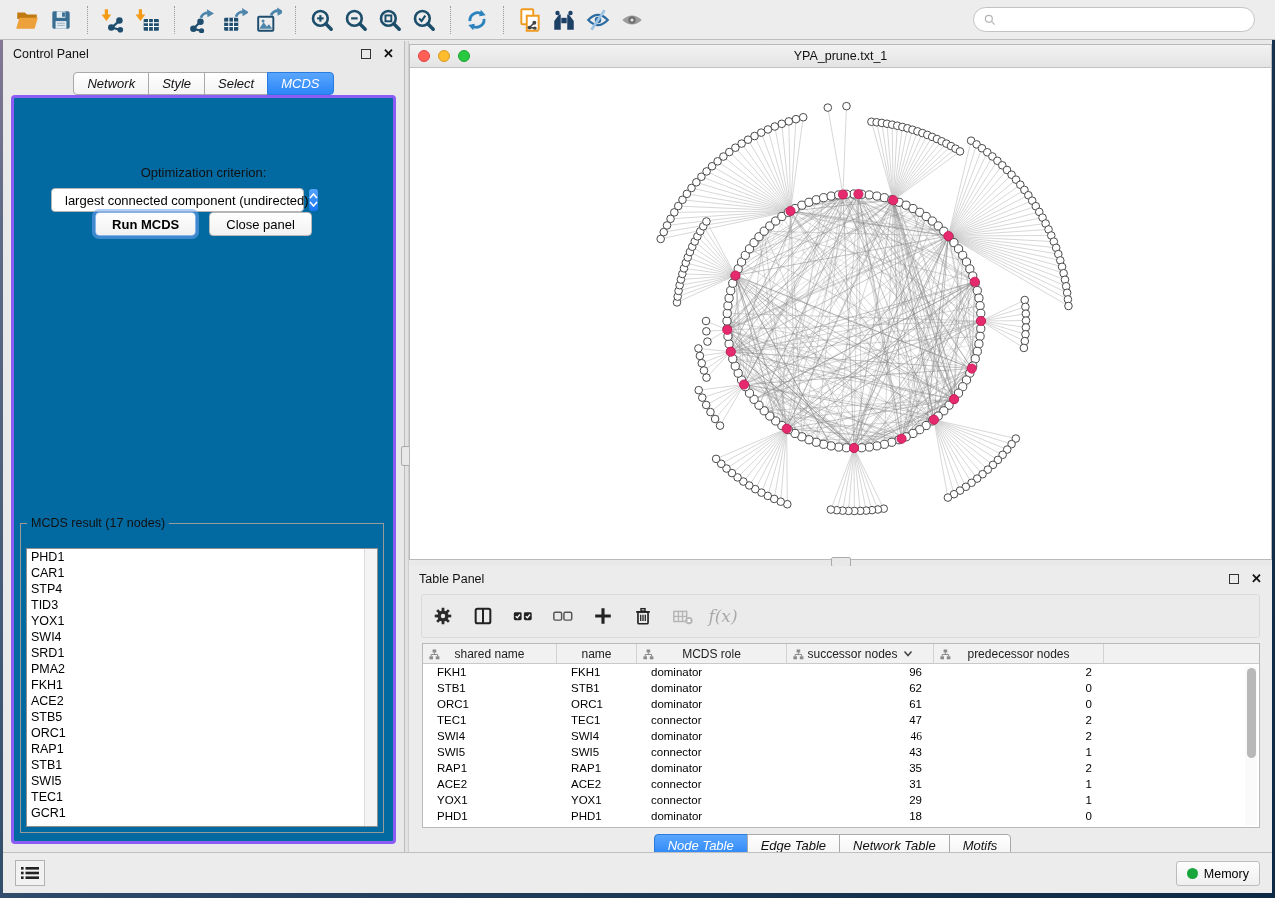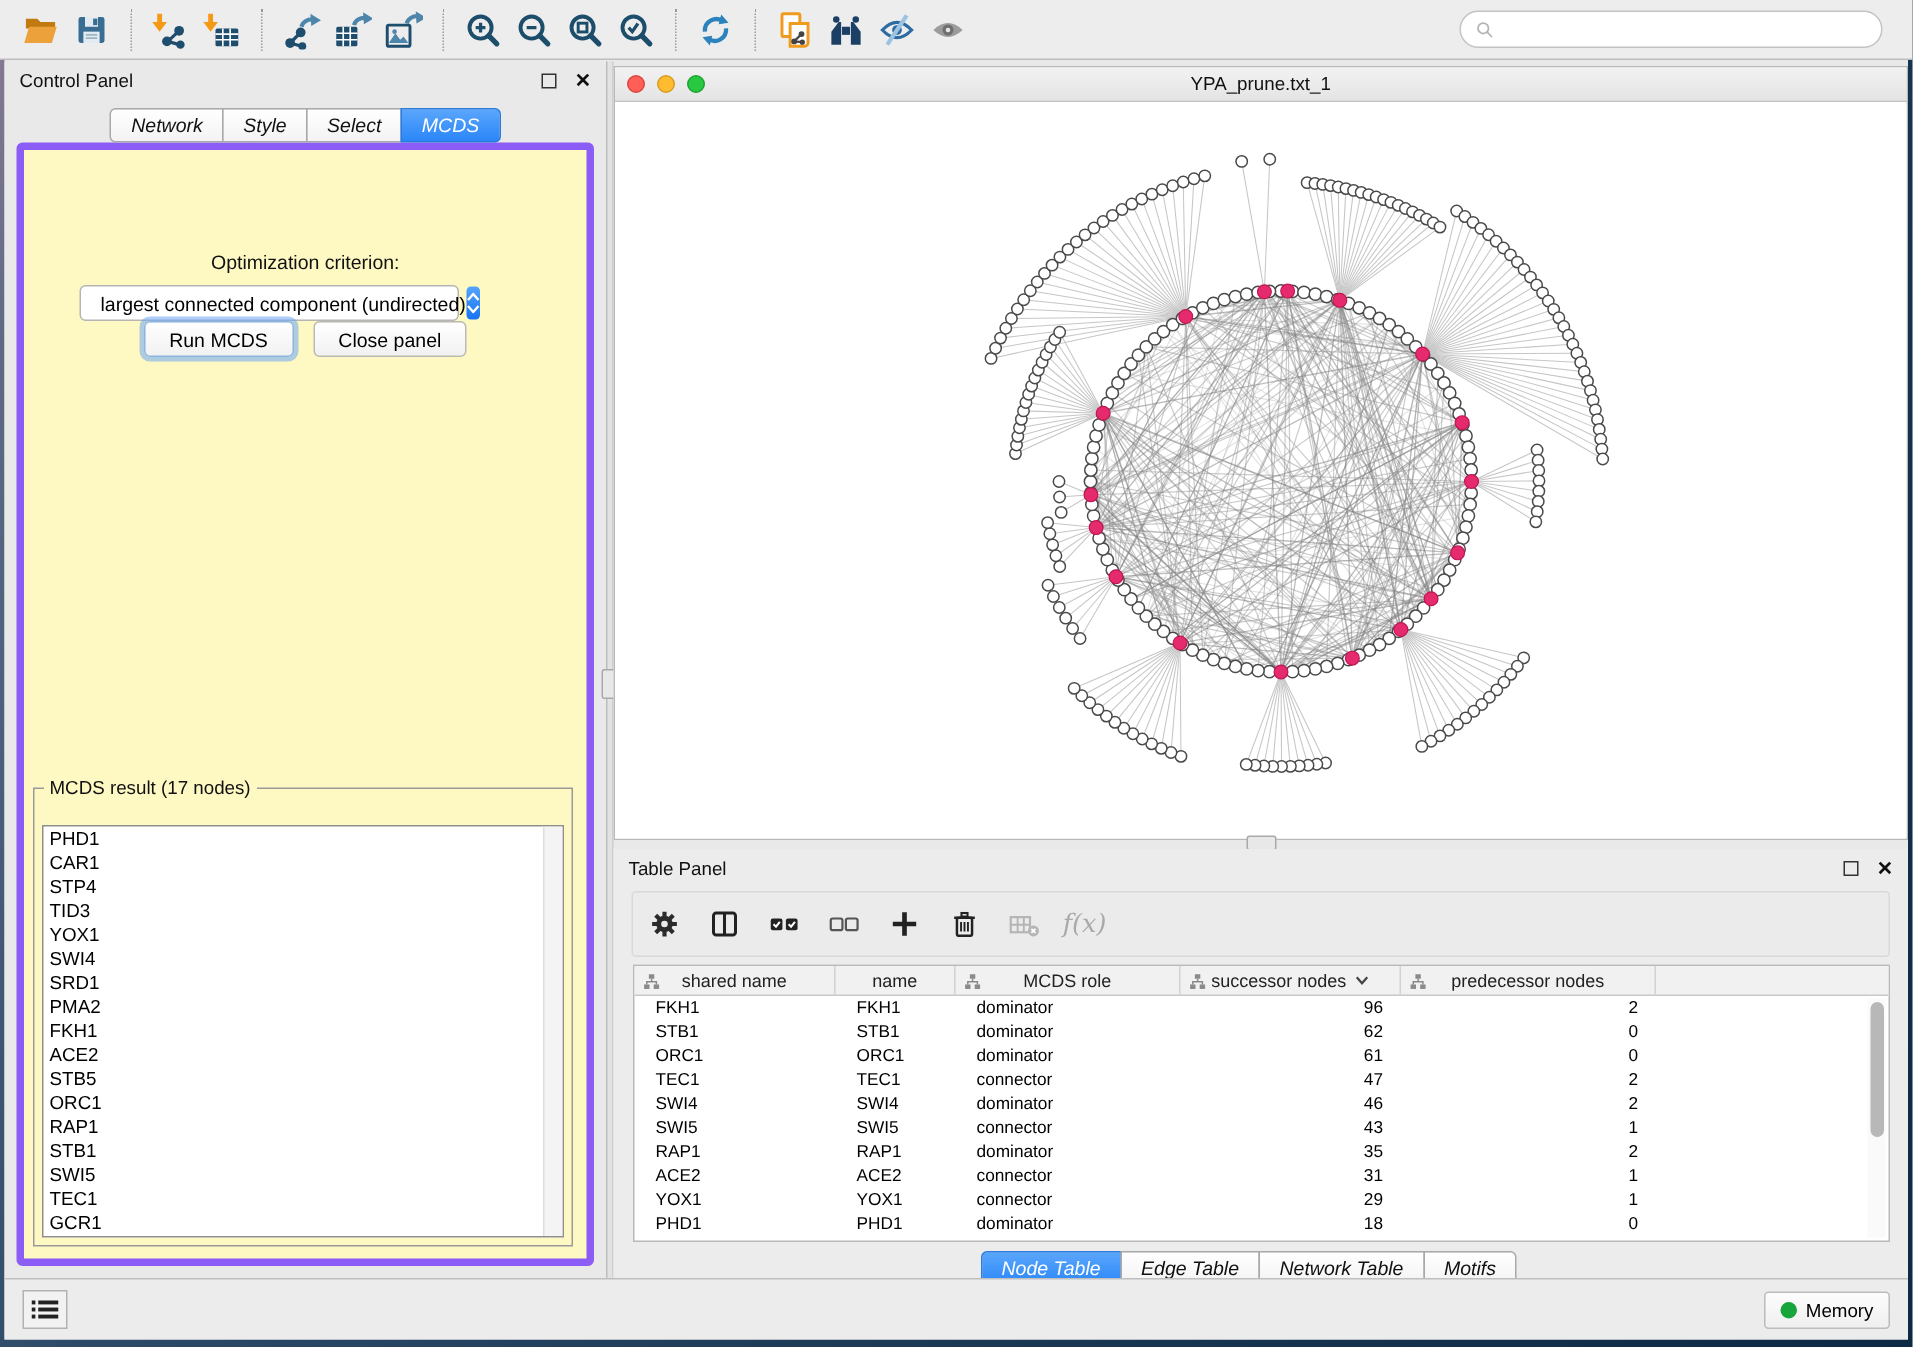--- a/index.html
+++ b/index.html
@@ -25,38 +25,38 @@
   .panel-head .spacer { flex:1; }
   .float-ic { width:10px; height:10px; border:1.5px solid #333; margin-right:12px; cursor:pointer; }
   .close-ic { font-size:13px; font-weight:bold; color:#111; cursor:pointer; line-height:10px; }
 
   
   .control-panel { position:absolute; left:0; top:41px; width:401px; bottom:41px; background:#e9e9e9; }
   .v-splitter { position:absolute; left:401px; top:41px; width:5px; bottom:41px; background:#e2e2e2;
     border-left:1px solid #bdbdbd; border-right:1px solid #cfcfcf; }
   .v-handle { position:absolute; left:-4px; top:405px; width:11px; height:20px; background:#e8e8e8;
     border:1px solid #aaa; border-radius:2px; }
-  .cp-pane { position:absolute; left:8px; right:8px; top:54px; bottom:8px; background:#fef9c3;
-    border:5px solid #8b5cf6; border-radius:4px; }
+  .cp-pane { position:absolute; left:8px; right:8px; top:54px; bottom:8px; background:#0369a1;
+    border:3px solid #8b5cf6; border-radius:4px; }
   .tabbar { position:absolute; top:31px; left:0; right:0; display:flex; justify-content:center; z-index:2; }
   .seg { background:linear-gradient(#ffffff,#f3f3f3); border:1px solid #a9a9a9; margin-left:-1px;
     font-size:13px; padding:3px 13px; color:#111; cursor:pointer;font-style:italic; }
   .seg:first-child { border-radius:4px 0 0 4px; margin-left:0; }
   .seg:last-child { border-radius:0 4px 4px 0; }
   .seg.active { background:linear-gradient(#5aa6fd,#2b86f7); border-color:#2a7be0; color:#fff; }
   .opt-label { position:absolute; top:67px; left:0; right:0; text-align:center; font-size:13px; color:#111; }
   .dropdown { position:absolute; top:90px; left:37px; width:253px; height:24px; background:#fff;
     border:1px solid #b5b5b5; border-radius:4px; display:flex; align-items:center; cursor:pointer; }
   .dropdown .dd-text { flex:1; font-size:13px; padding-left:13px; color:#000; white-space:nowrap; }
   .dd-step { width:20px; height:22px; border-radius:3px; margin-right:1px; background:linear-gradient(#55a3fd,#1673f2);
     display:flex; flex-direction:column; align-items:center; justify-content:center; gap:2px; }
   .btn-row { position:absolute; top:114px; left:0; right:0; display:flex; justify-content:center; gap:13px; }
   .btn { background:linear-gradient(#ffffff,#f1f1f1); border:1px solid #b9b9b9; border-radius:4px;
     font-size:13px; padding:3px 16px; height:24px; color:#000; cursor:pointer; }
-  .btn.focused { border-color:#8ab4e8; box-shadow:0 0 0 3px rgba(110,165,245,.55); }
+  .btn.focused { border-color:#8ab4e8; box-shadow:0 0 0 3px rgba(110,165,245,.55);font-weight:bold; }
   fieldset.groupbox { position:absolute; left:6px; right:9px; top:370px; bottom:8px;
     border:1px solid #9a9a9a; background:transparent; padding:4px;margin-top:48px; }
   fieldset.groupbox legend { font-size:12.5px; padding:0 4px; margin-left:2px; color:#111; }
   .listbox { position:absolute; left:5px; right:5px; top:18px; bottom:5px; background:#fff;
     border:1px solid #8f8f8f; overflow:hidden; }
   .listbox .item { font-size:12.5px; line-height:16px; padding-left:4px; color:#000; }
   .list-scroll { position:absolute; right:0; top:0; bottom:0; width:13px; background:#f4f4f4; border-left:1px solid #ddd; }
 
   
   .right-pane { position:absolute; left:406px; right:0; top:41px; bottom:41px; }
@@ -1248,21 +1248,21 @@
               <div class="td" style="width: 134px;">TEC1</div>
               <div class="td" style="width: 80px;">TEC1</div>
               <div class="td" style="width: 150px;">connector</div>
               <div class="td num" style="width: 147px;">47</div>
               <div class="td num" style="width: 170px;">2</div>
             </div>
             <div class="tr">
               <div class="td" style="width: 134px;">SWI4</div>
               <div class="td" style="width: 80px;">SWI4</div>
               <div class="td" style="width: 150px;">dominator</div>
-              <div class="td num" style="width: 147px;">46</div>
+              <div class="td num" style="width: 147px; font-family: Liberation Serif, serif;">46</div>
               <div class="td num" style="width: 170px;">2</div>
             </div>
             <div class="tr">
               <div class="td" style="width: 134px;">SWI5</div>
               <div class="td" style="width: 80px;">SWI5</div>
               <div class="td" style="width: 150px;">connector</div>
               <div class="td num" style="width: 147px;">43</div>
               <div class="td num" style="width: 170px;">1</div>
             </div>
             <div class="tr">

